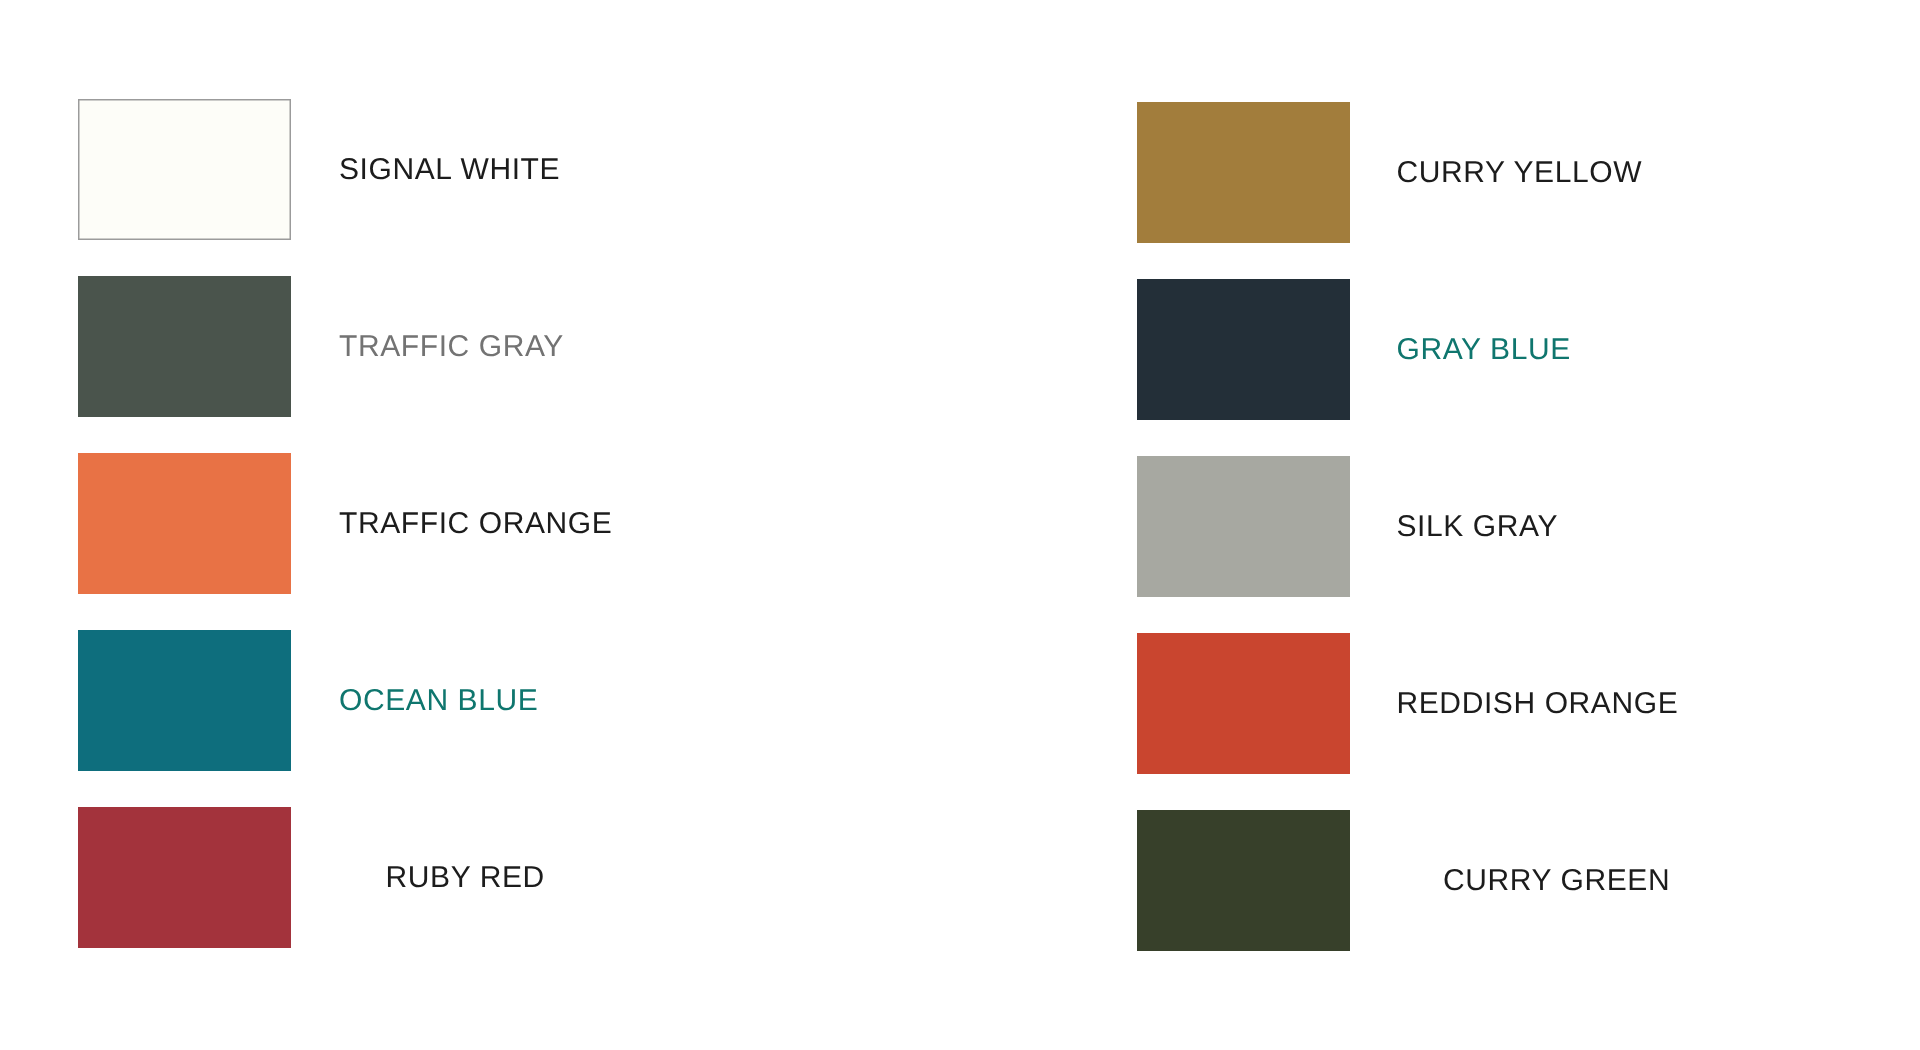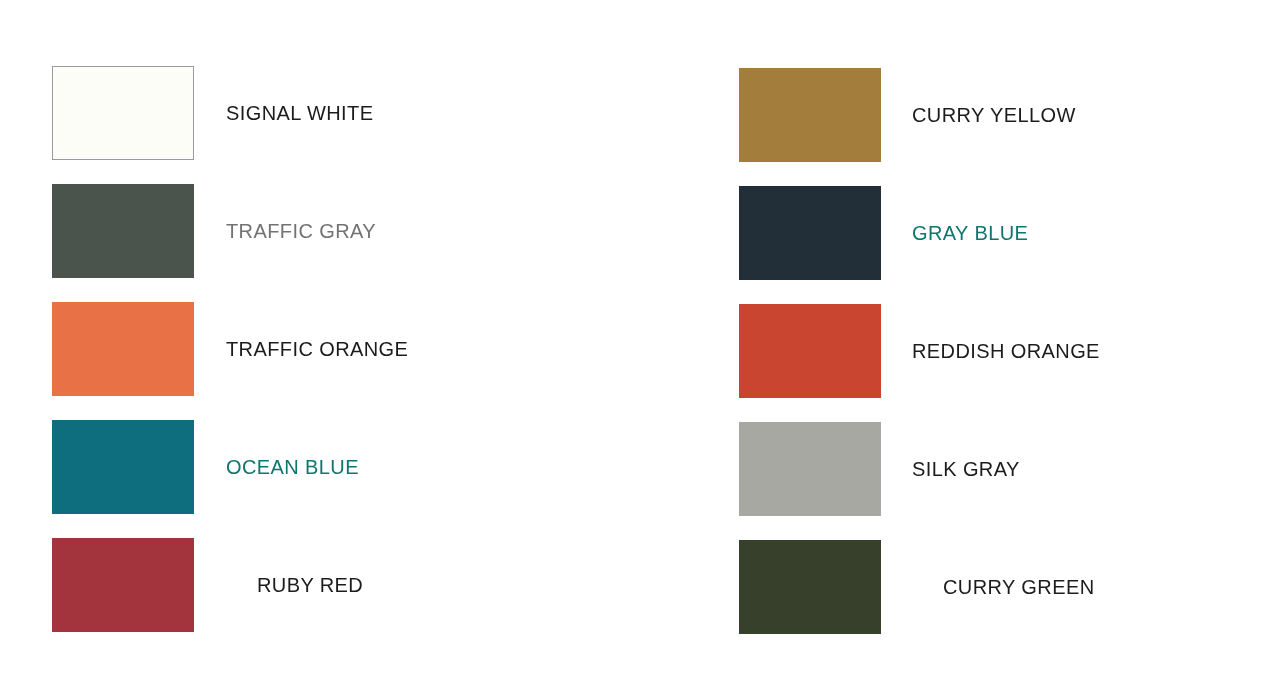--- a/index.html
+++ b/index.html
@@ -23,21 +23,21 @@
   }
 
   .column {
     position: absolute;
     top: 66px;
     display: flex;
     flex-direction: column;
   }
 
   .column-left  { left: 52px;  }
-  .column-right { left: 739px; top: 68px; }
+  .column-right { left: 758px; top: 68px; }
 
   .swatch-row {
     display: flex;
     align-items: center;
     height: 94px;
     margin-bottom: 24px;
   }
   .swatch-row:last-child { margin-bottom: 0; gap: 31px; }
 
   .chip {
@@ -104,27 +104,27 @@
       <div class="chip" style="background: rgb(162, 125, 60);"></div>
       <div class="chip-label" style="color: rgb(28, 28, 28);">CURRY YELLOW</div>
     </div>
 
     <div class="swatch-row">
       <div class="chip" style="background: rgb(35, 47, 56);"></div>
       <div class="chip-label" style="color: #0f766e;">GRAY BLUE</div>
     </div>
 
     <div class="swatch-row">
-      <div class="chip" style="background: rgb(201, 69, 47);"></div>
-      <div class="chip-label" style="color: rgb(28, 28, 28);">REDDISH ORANGE</div>
+      <div class="chip" style="background: rgb(167, 168, 161);"></div>
+      <div class="chip-label" style="color: rgb(28, 28, 28);">SILK GRAY</div>
     </div>
 
     <div class="swatch-row">
-      <div class="chip" style="background: rgb(167, 168, 161);"></div>
-      <div class="chip-label" style="color: rgb(28, 28, 28);">SILK GRAY</div>
+      <div class="chip" style="background: rgb(201, 69, 47);"></div>
+      <div class="chip-label" style="color: rgb(28, 28, 28);">REDDISH ORANGE</div>
     </div>
 
     <div class="swatch-row">
       <div class="chip" style="background: rgb(55, 64, 42);"></div>
       <div class="chip-label" style="color: rgb(28, 28, 28);">CURRY GREEN</div>
     </div>
 
   </div>
 
 </div>

